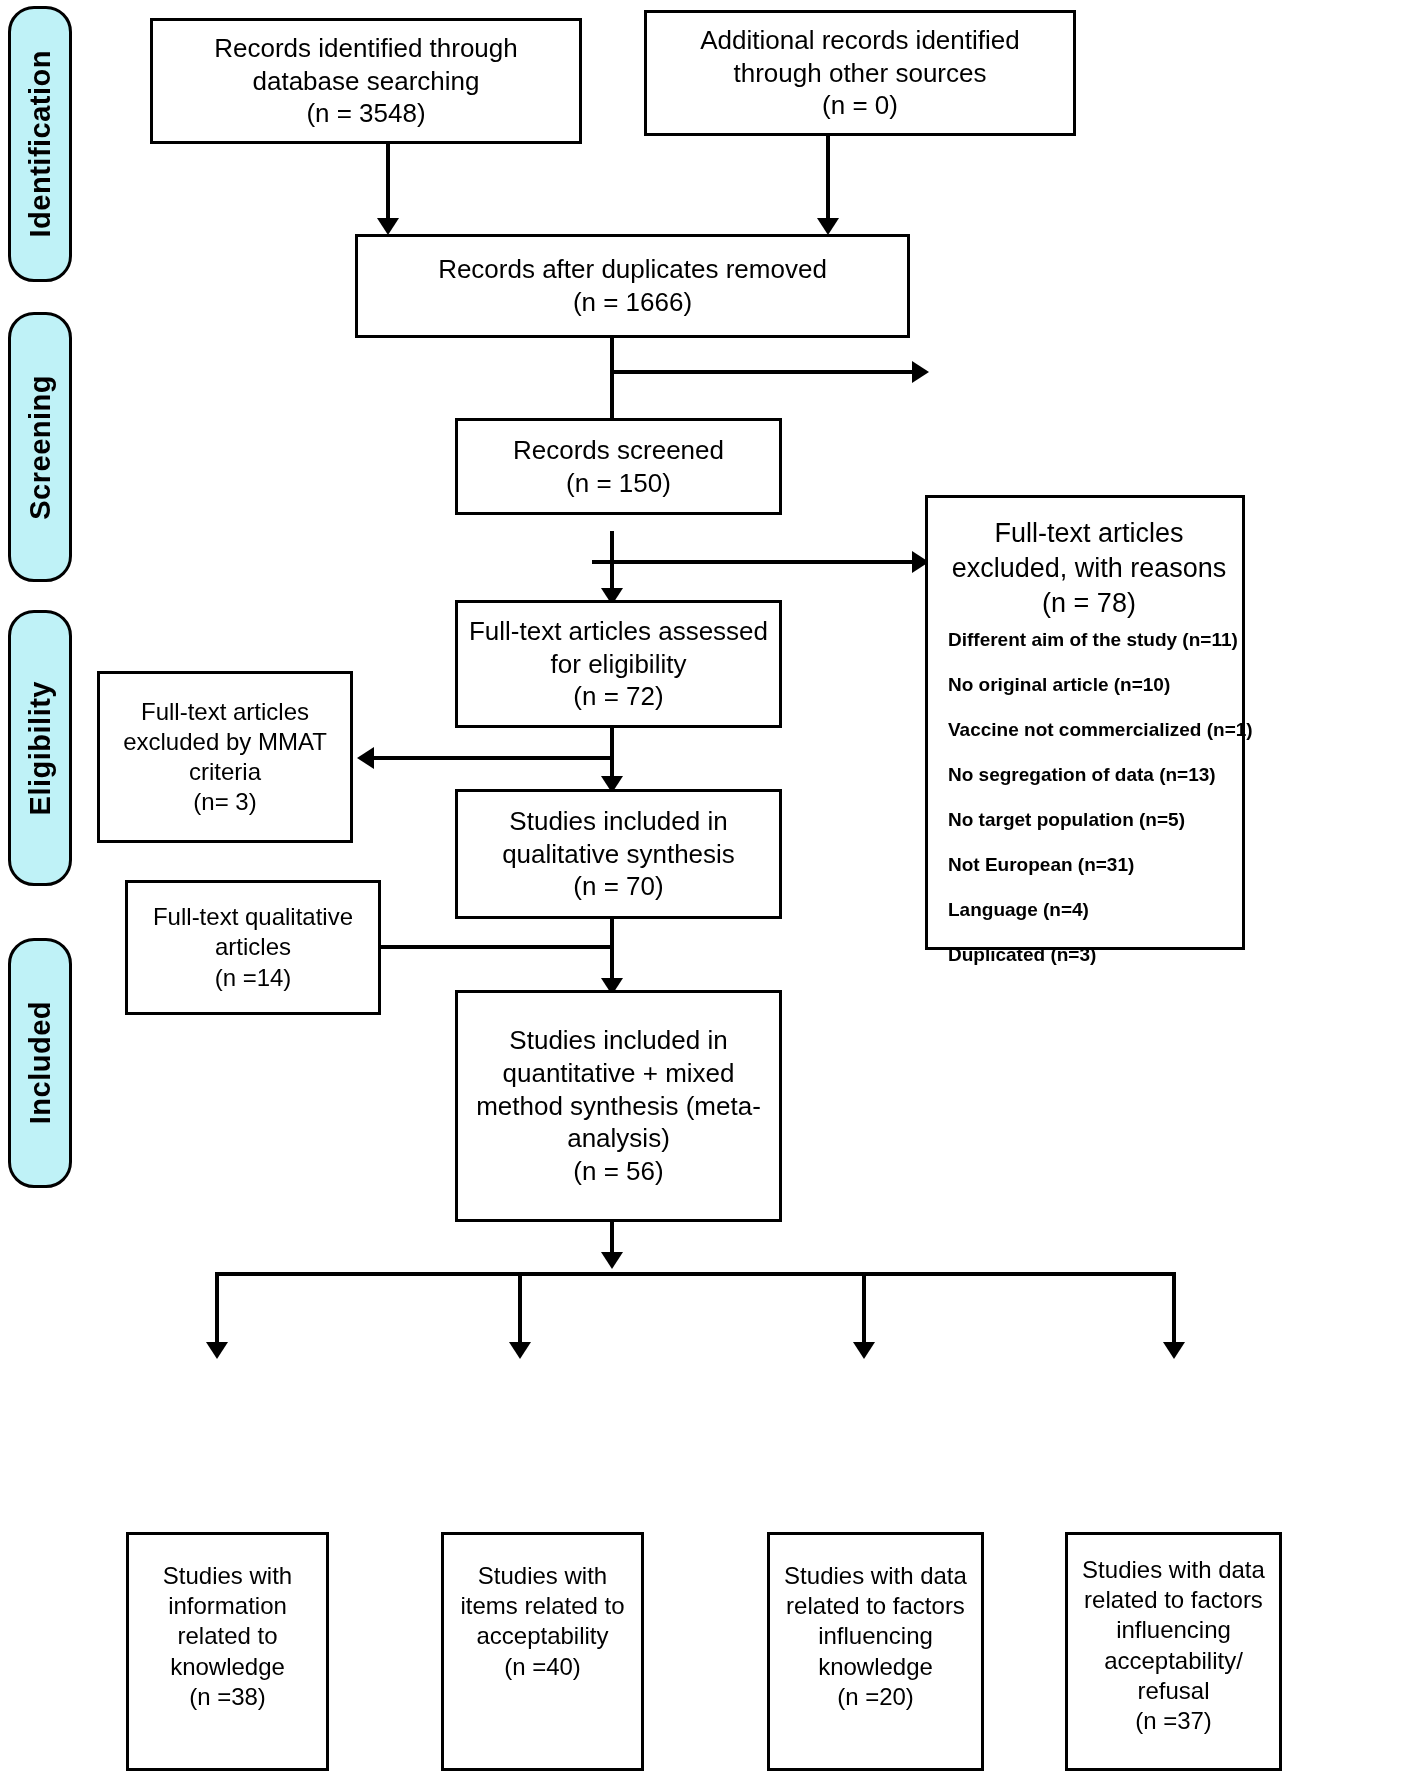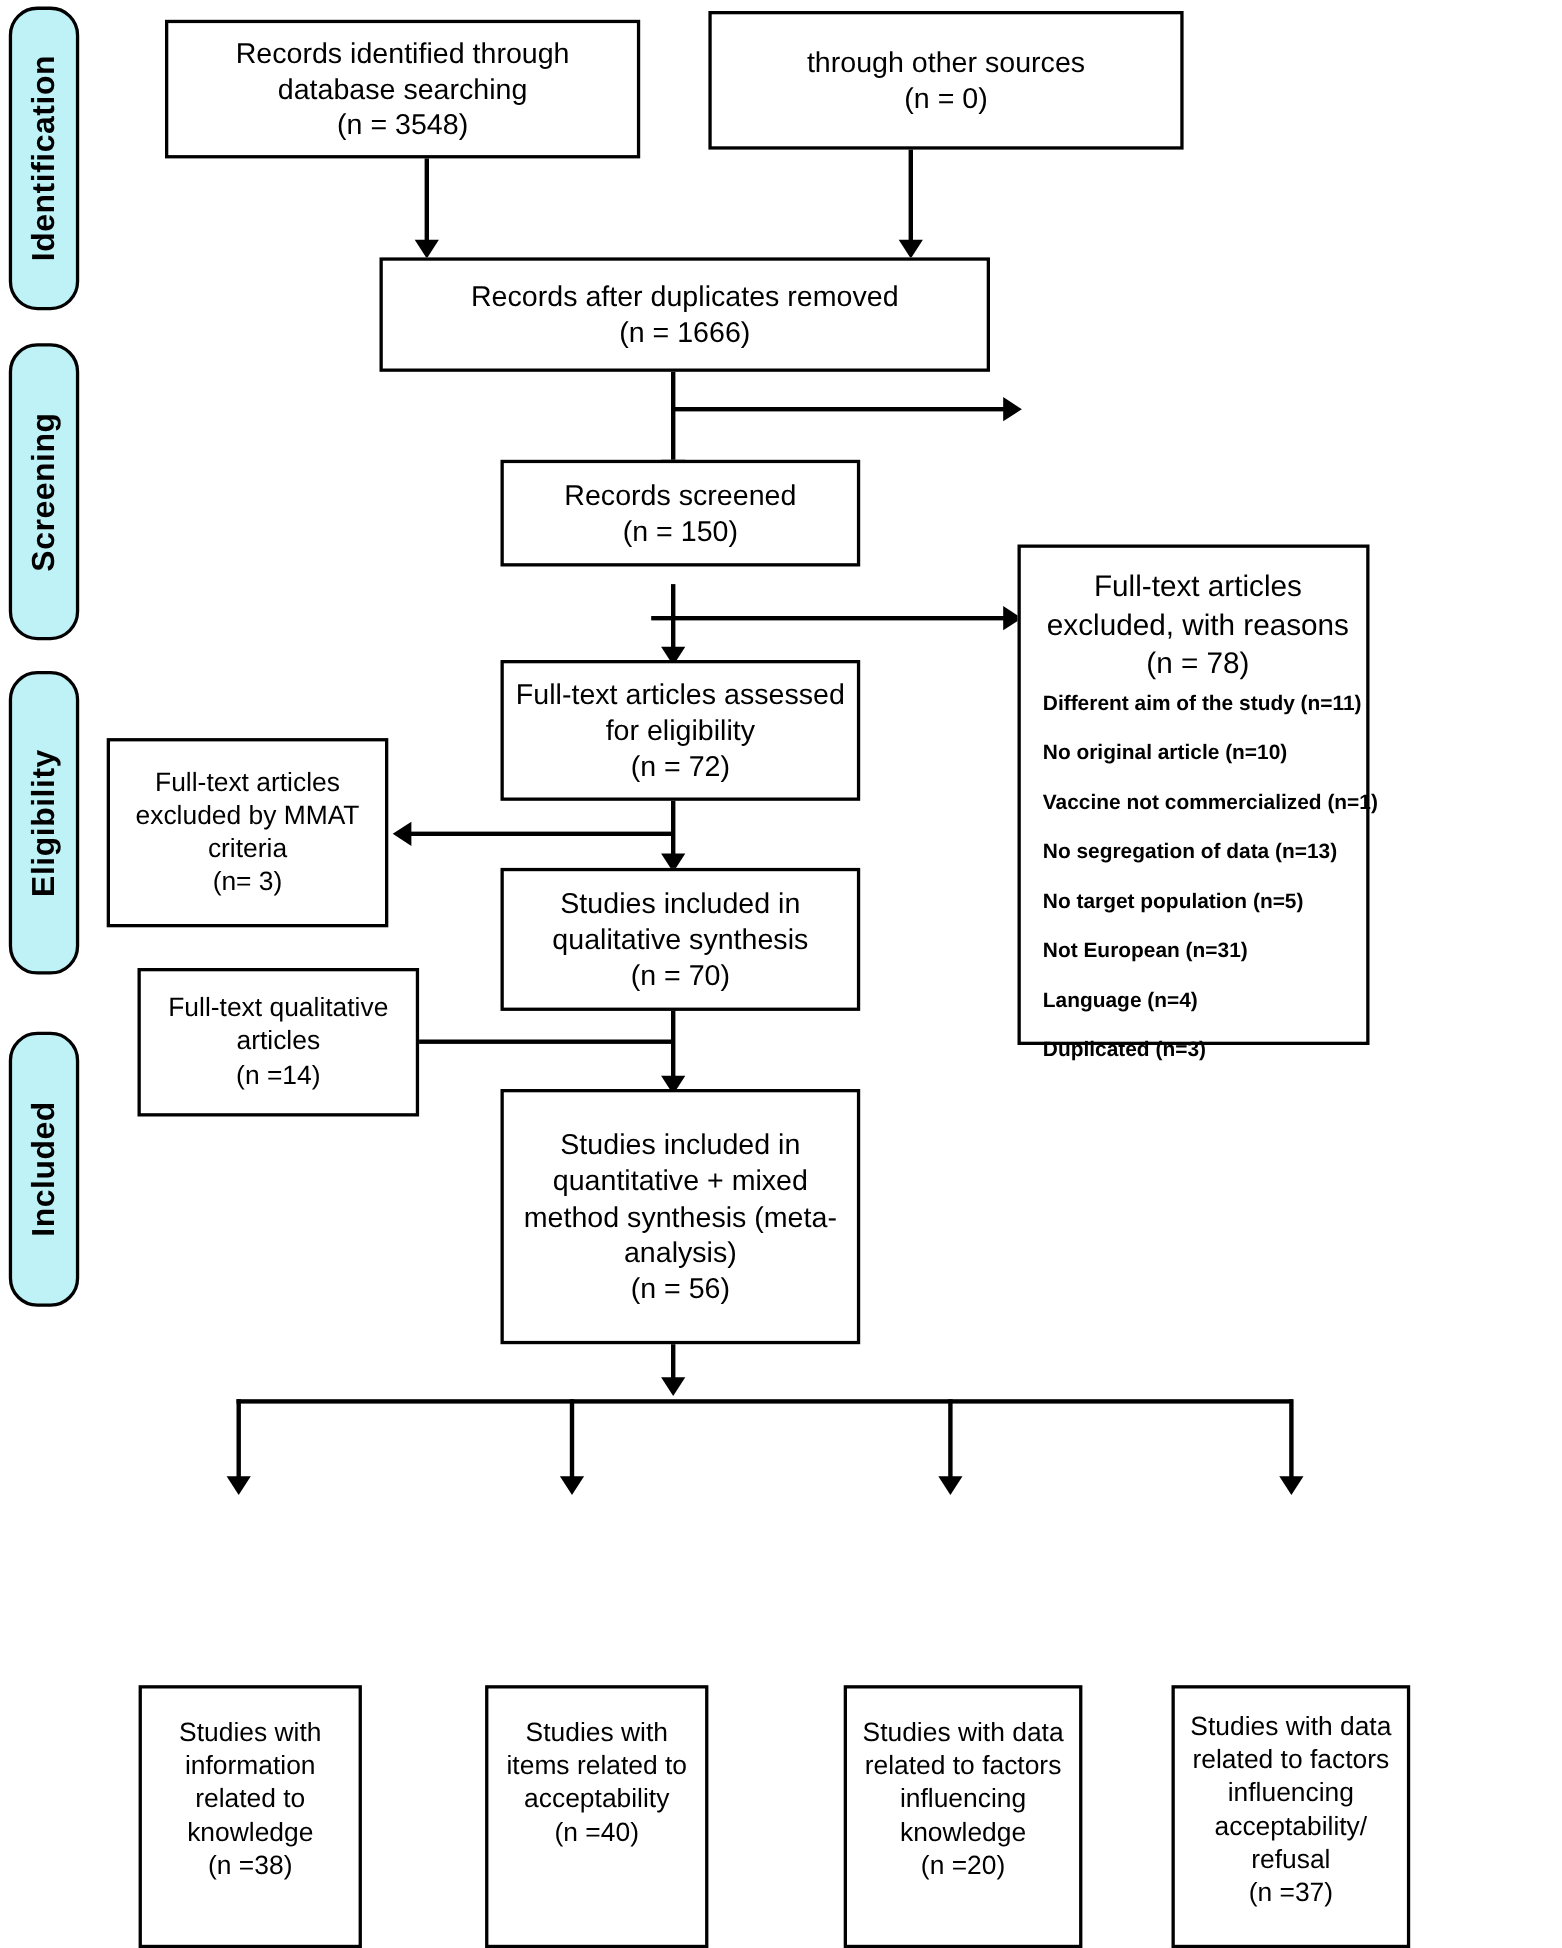--- a/index.html
+++ b/index.html
@@ -133,31 +133,32 @@
     <span>Included</span>
   </div>
 
   <div class="box" style="left:150px; top:18px; width:432px; height:126px;">
     <span class="ln">Records identified through</span>
     <span class="ln">database searching</span>
     <span class="ln">(n = 3548)</span>
   </div>
 
   <div class="box" style="left:644px; top:10px; width:432px; height:126px;">
+    <span class="ln">Additional records identified</span>
     <span class="ln">through other sources</span>
     <span class="ln">(n = 0)</span>
   </div>
 
   <div class="vline" style="left:386px; top:144px; height:78px;"></div>
   <div class="arrow-down" style="left:377px; top:218px;"></div>
 
   <div class="vline" style="left:826px; top:136px; height:86px;"></div>
   <div class="arrow-down" style="left:817px; top:218px;"></div>
 
-  <div class="box" style="left:345px; top:234px; width:555px; height:104px;">
+  <div class="box" style="left:355px; top:234px; width:555px; height:104px;">
     <span class="ln">Records after duplicates removed</span>
     <span class="ln">(n = 1666)</span>
   </div>
 
   <div class="vline" style="left:610px; top:338px; height:84px;"></div>
   <div class="arrow-down" style="left:601px; top:418px;"></div>
 
   <div class="hline" style="left:610px; top:370px; width:310px;"></div>
   <div class="arrow-right" style="left:912px; top:361px;"></div>
 

